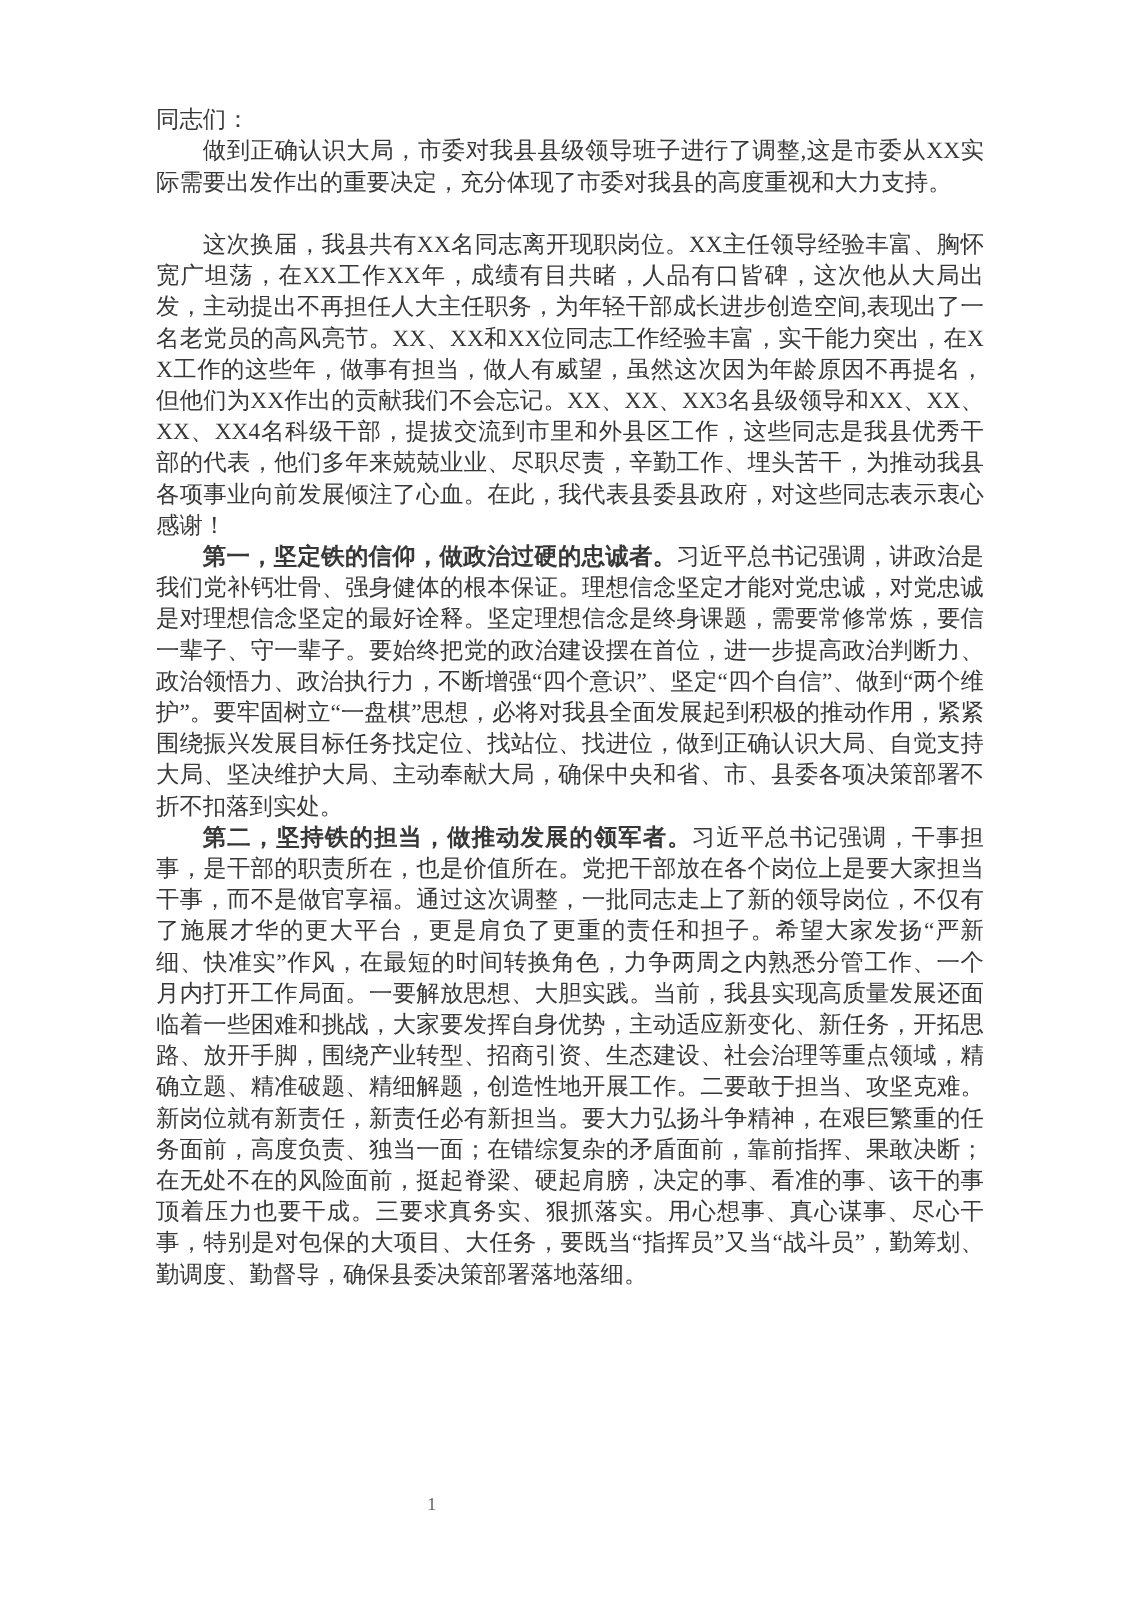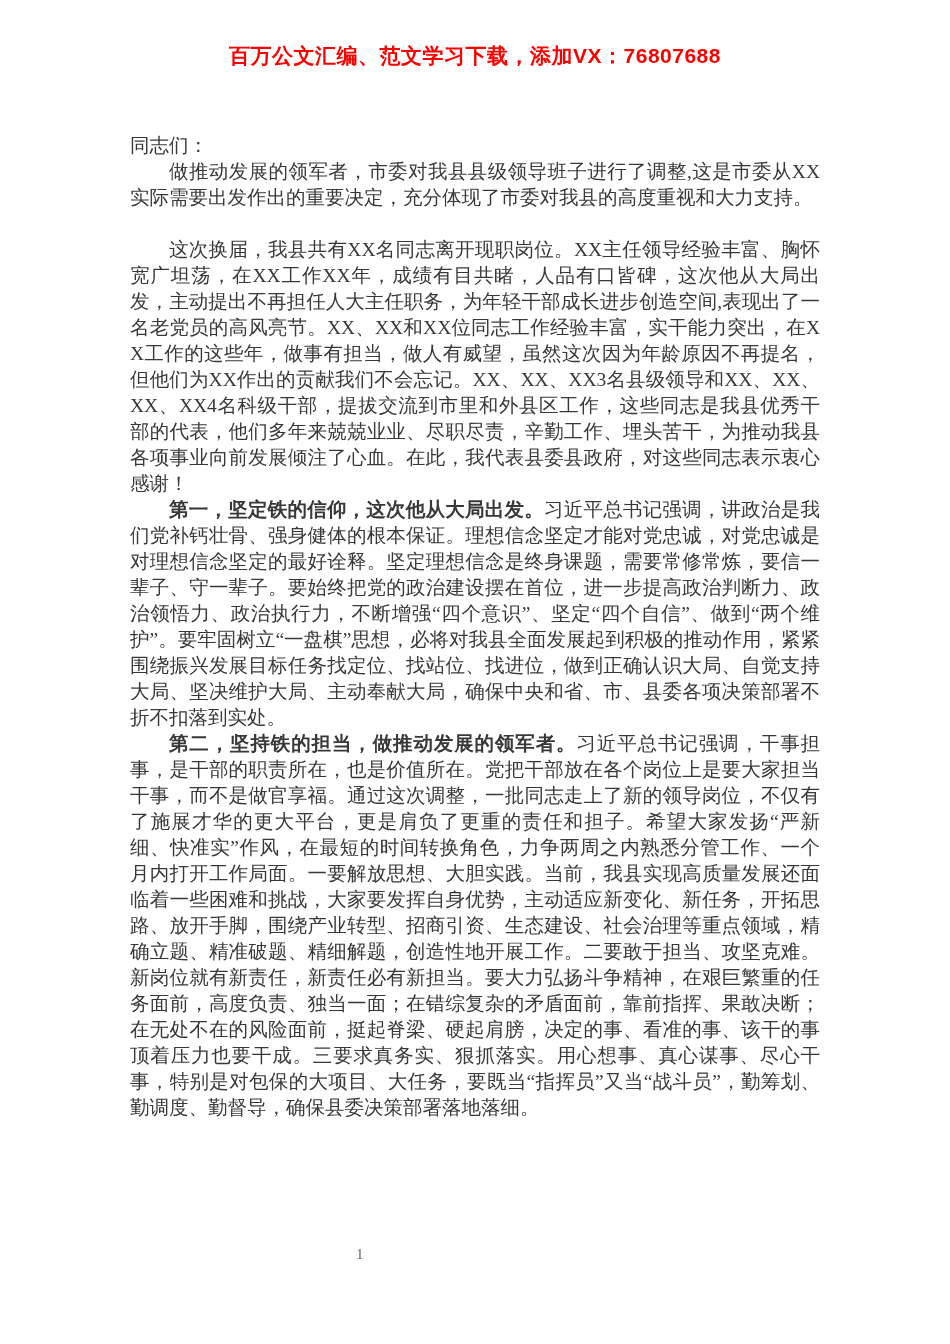--- a/index.html
+++ b/index.html
@@ -24,43 +24,41 @@
   }
   .doc-body {
     position: absolute;
     top: 88px;
     left: 130px;
     width: 690px;
     font-size: 19.5px;
     line-height: 26px;
     text-align: justify;
     word-break: break-all;
-    margin-top: 45px;
   }
   .para { margin: 0; padding: 0; }
   .para.indent { text-indent: 2em; }
   .para.blank { height: 26px; }
   .para strong { font-weight: bold; }
   .footer-pagenum {
     position: absolute;
     top: 1246px;
     left: 356px;
     font-size: 15px;
     color: #666666;
   }
 </style>
 </head>
 <body>
 
 <div class="page">
-  <div class="promo" style="color: rgb(251, 0, 0);">百万公文汇编、范文学习下载，添加VX：76807688</div>
 
   <div class="doc-body" style="color: rgb(56, 56, 56);">
       <p class="para plain"><span>同志们：</span></p>
-      <p class="para indent"><span>做推动发展的领军者，市委对我县县级领导班子进行了调整,这是市委从XX实际需要出发作出的重要决定，充分体现了市委对我县的高度重视和大力支持。</span></p>
+      <p class="para indent"><span>做到正确认识大局，市委对我县县级领导班子进行了调整,这是市委从XX实际需要出发作出的重要决定，充分体现了市委对我县的高度重视和大力支持。</span></p>
       <p class="para blank"></p>
       <p class="para indent"><span>这次换届，我县共有XX名同志离开现职岗位。XX主任领导经验丰富、胸怀宽广坦荡，在XX工作XX年，成绩有目共睹，人品有口皆碑，这次他从大局出发，主动提出不再担任人大主任职务，为年轻干部成长进步创造空间,表现出了一名老党员的高风亮节。XX、XX和XX位同志工作经验丰富，实干能力突出，在XX工作的这些年，做事有担当，做人有威望，虽然这次因为年龄原因不再提名，但他们为XX作出的贡献我们不会忘记。XX、XX、XX3名县级领导和XX、XX、XX、XX4名科级干部，提拔交流到市里和外县区工作，这些同志是我县优秀干部的代表，他们多年来兢兢业业、尽职尽责，辛勤工作、埋头苦干，为推动我县各项事业向前发展倾注了心血。在此，我代表县委县政府，对这些同志表示衷心感谢！</span></p>
-      <p class="para indent"><strong>第一，坚定铁的信仰，这次他从大局出发。</strong><span>习近平总书记强调，讲政治是我们党补钙壮骨、强身健体的根本保证。理想信念坚定才能对党忠诚，对党忠诚是对理想信念坚定的最好诠释。坚定理想信念是终身课题，需要常修常炼，要信一辈子、守一辈子。要始终把党的政治建设摆在首位，进一步提高政治判断力、政治领悟力、政治执行力，不断增强“四个意识”、坚定“四个自信”、做到“两个维护”。要牢固树立“一盘棋”思想，必将对我县全面发展起到积极的推动作用，紧紧围绕振兴发展目标任务找定位、找站位、找进位，做到正确认识大局、自觉支持大局、坚决维护大局、主动奉献大局，确保中央和省、市、县委各项决策部署不折不扣落到实处。</span></p>
+      <p class="para indent"><strong>第一，坚定铁的信仰，做政治过硬的忠诚者。</strong><span>习近平总书记强调，讲政治是我们党补钙壮骨、强身健体的根本保证。理想信念坚定才能对党忠诚，对党忠诚是对理想信念坚定的最好诠释。坚定理想信念是终身课题，需要常修常炼，要信一辈子、守一辈子。要始终把党的政治建设摆在首位，进一步提高政治判断力、政治领悟力、政治执行力，不断增强“四个意识”、坚定“四个自信”、做到“两个维护”。要牢固树立“一盘棋”思想，必将对我县全面发展起到积极的推动作用，紧紧围绕振兴发展目标任务找定位、找站位、找进位，做到正确认识大局、自觉支持大局、坚决维护大局、主动奉献大局，确保中央和省、市、县委各项决策部署不折不扣落到实处。</span></p>
       <p class="para indent"><strong>第二，坚持铁的担当，做推动发展的领军者。</strong><span>习近平总书记强调，干事担事，是干部的职责所在，也是价值所在。党把干部放在各个岗位上是要大家担当干事，而不是做官享福。通过这次调整，一批同志走上了新的领导岗位，不仅有了施展才华的更大平台，更是肩负了更重的责任和担子。希望大家发扬“严新细、快准实”作风，在最短的时间转换角色，力争两周之内熟悉分管工作、一个月内打开工作局面。一要解放思想、大胆实践。当前，我县实现高质量发展还面临着一些困难和挑战，大家要发挥自身优势，主动适应新变化、新任务，开拓思路、放开手脚，围绕产业转型、招商引资、生态建设、社会治理等重点领域，精确立题、精准破题、精细解题，创造性地开展工作。二要敢于担当、攻坚克难。新岗位就有新责任，新责任必有新担当。要大力弘扬斗争精神，在艰巨繁重的任务面前，高度负责、独当一面；在错综复杂的矛盾面前，靠前指挥、果敢决断；在无处不在的风险面前，挺起脊梁、硬起肩膀，决定的事、看准的事、该干的事顶着压力也要干成。三要求真务实、狠抓落实。用心想事、真心谋事、尽心干事，特别是对包保的大项目、大任务，要既当“指挥员”又当“战斗员”，勤筹划、勤调度、勤督导，确保县委决策部署落地落细。</span></p>
     </div>
 
   <div class="footer-pagenum">1</div>
 </div>
 
 </body></html>

